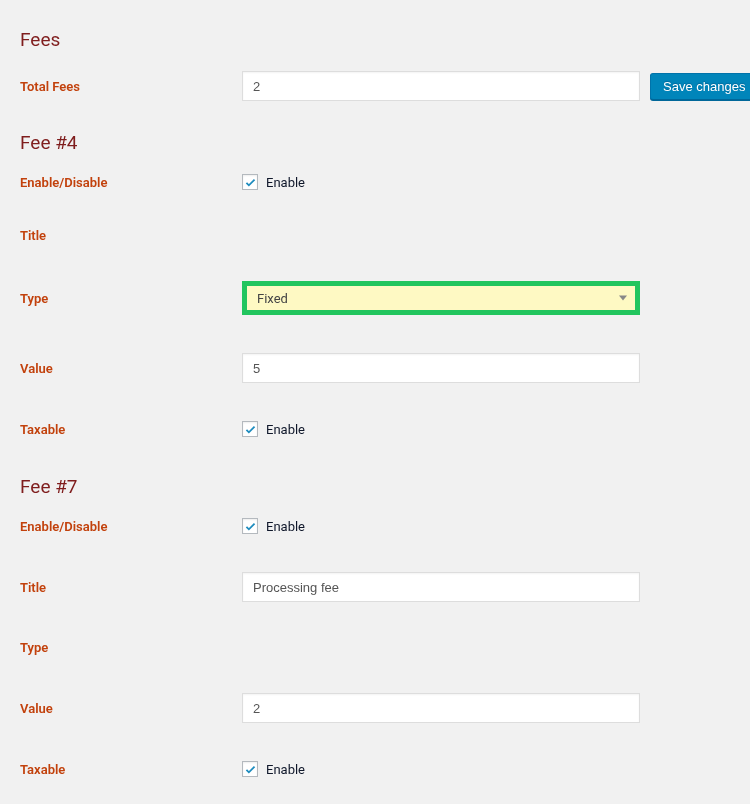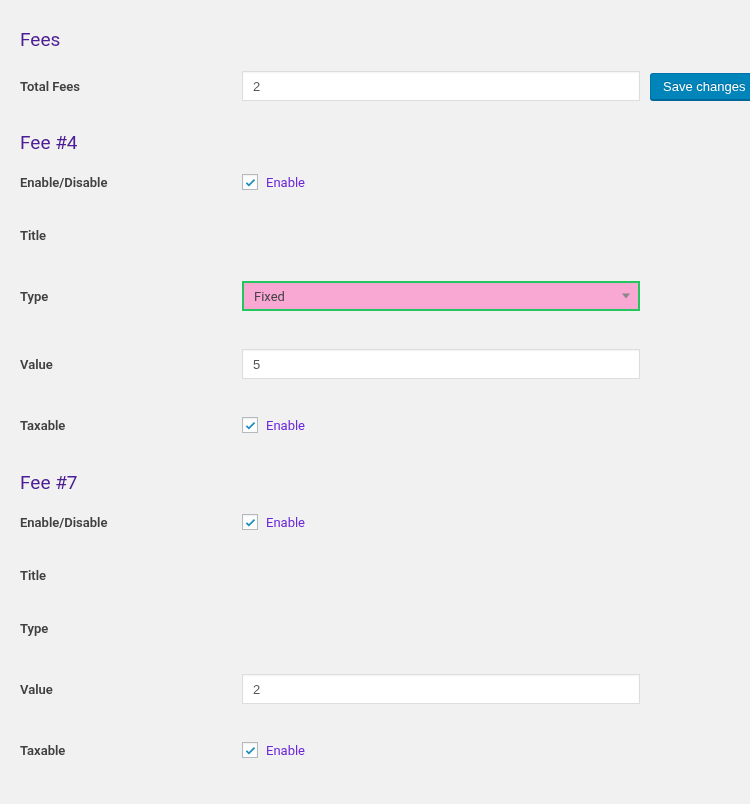--- a/index.html
+++ b/index.html
@@ -8,35 +8,35 @@
       font-size: 13px;
       color: #23282d;
       background: #f1f1f1;
       width: 750px;
       height: 804px;
       padding: 10px 20px;
     }
     h2 {
       font-size: 19px;
       font-weight: 400;
-      color: #4c1d95;
+      color: #7f1d1d;
       margin-bottom: 22px;
       margin-top: 18px;
     }
     .form-row {
       display: flex;
       align-items: center;
       margin-bottom: 38px;
     }
     .form-row.first { margin-bottom: 30px; }
     .form-label {
       width: 222px;
       font-weight: 600;
       font-size: 13px;
-      color: #404040;
+      color: #c2410c;
       flex-shrink: 0;
     }
     .form-control-wrap {
       display: flex;
       align-items: center;
       gap: 10px;
     }
     input[type="text"].text-input {
       width: 398px;
       height: 30px;
@@ -45,22 +45,22 @@
       padding: 0 10px;
       font-size: 13px;
       color: #555;
       outline: none;
       box-shadow: inset 0 1px 2px rgba(0,0,0,0.05);
     }
     .select-wrap {
       position: relative;
       width: 398px;
       height: 30px;
-      border: 2px solid #22c55e;
-      background: #f9a8d4;
+      border: 5px solid #22c55e;
+      background: #fef9c3;
       display: flex;
       align-items: center;
       padding: 12px 10px;
       cursor: pointer;
     }
     .select-wrap .select-text {
       color: #444;
       font-size: 13px;
     }
     .select-wrap .chevron {
@@ -90,21 +90,21 @@
       cursor: pointer;
       box-shadow: inset 0 1px 2px rgba(0,0,0,0.07);
     }
     .checkbox svg {
       width: 13px;
       height: 13px;
       display: block;
     }
     .checkbox-label {
       font-size: 13px;
-      color: #6d28d9;
+      color: #0f172a;
       font-weight: 400;
     }
     .save-button {
       background: #0085ba;
       border: 1px solid #0073aa;
       border-bottom-color: #006799;
       color: #fff;
       font-size: 13px;
       padding: 5px 12px;
       border-radius: 3px;
@@ -190,20 +190,23 @@
             <path fill="none" stroke="#1e8cbe" stroke-width="2.2" d="M3 8.5l3 3 7-7"></path>
           </svg>
       </span>
       <span class="checkbox-label">Enable</span>
     </div>
   </div>
 </div>
 
 <div class="form-row">
   <div class="form-label">Title</div>
+  <div class="form-control-wrap">
+    <input type="text" class="text-input" value="Processing fee" style="">
+  </div>
 </div>
 
 <div class="form-row">
   <div class="form-label">Type</div>
 </div>
 
 <div class="form-row">
   <div class="form-label">Value</div>
   <div class="form-control-wrap">
     <input type="text" class="text-input" value="2" style="">

